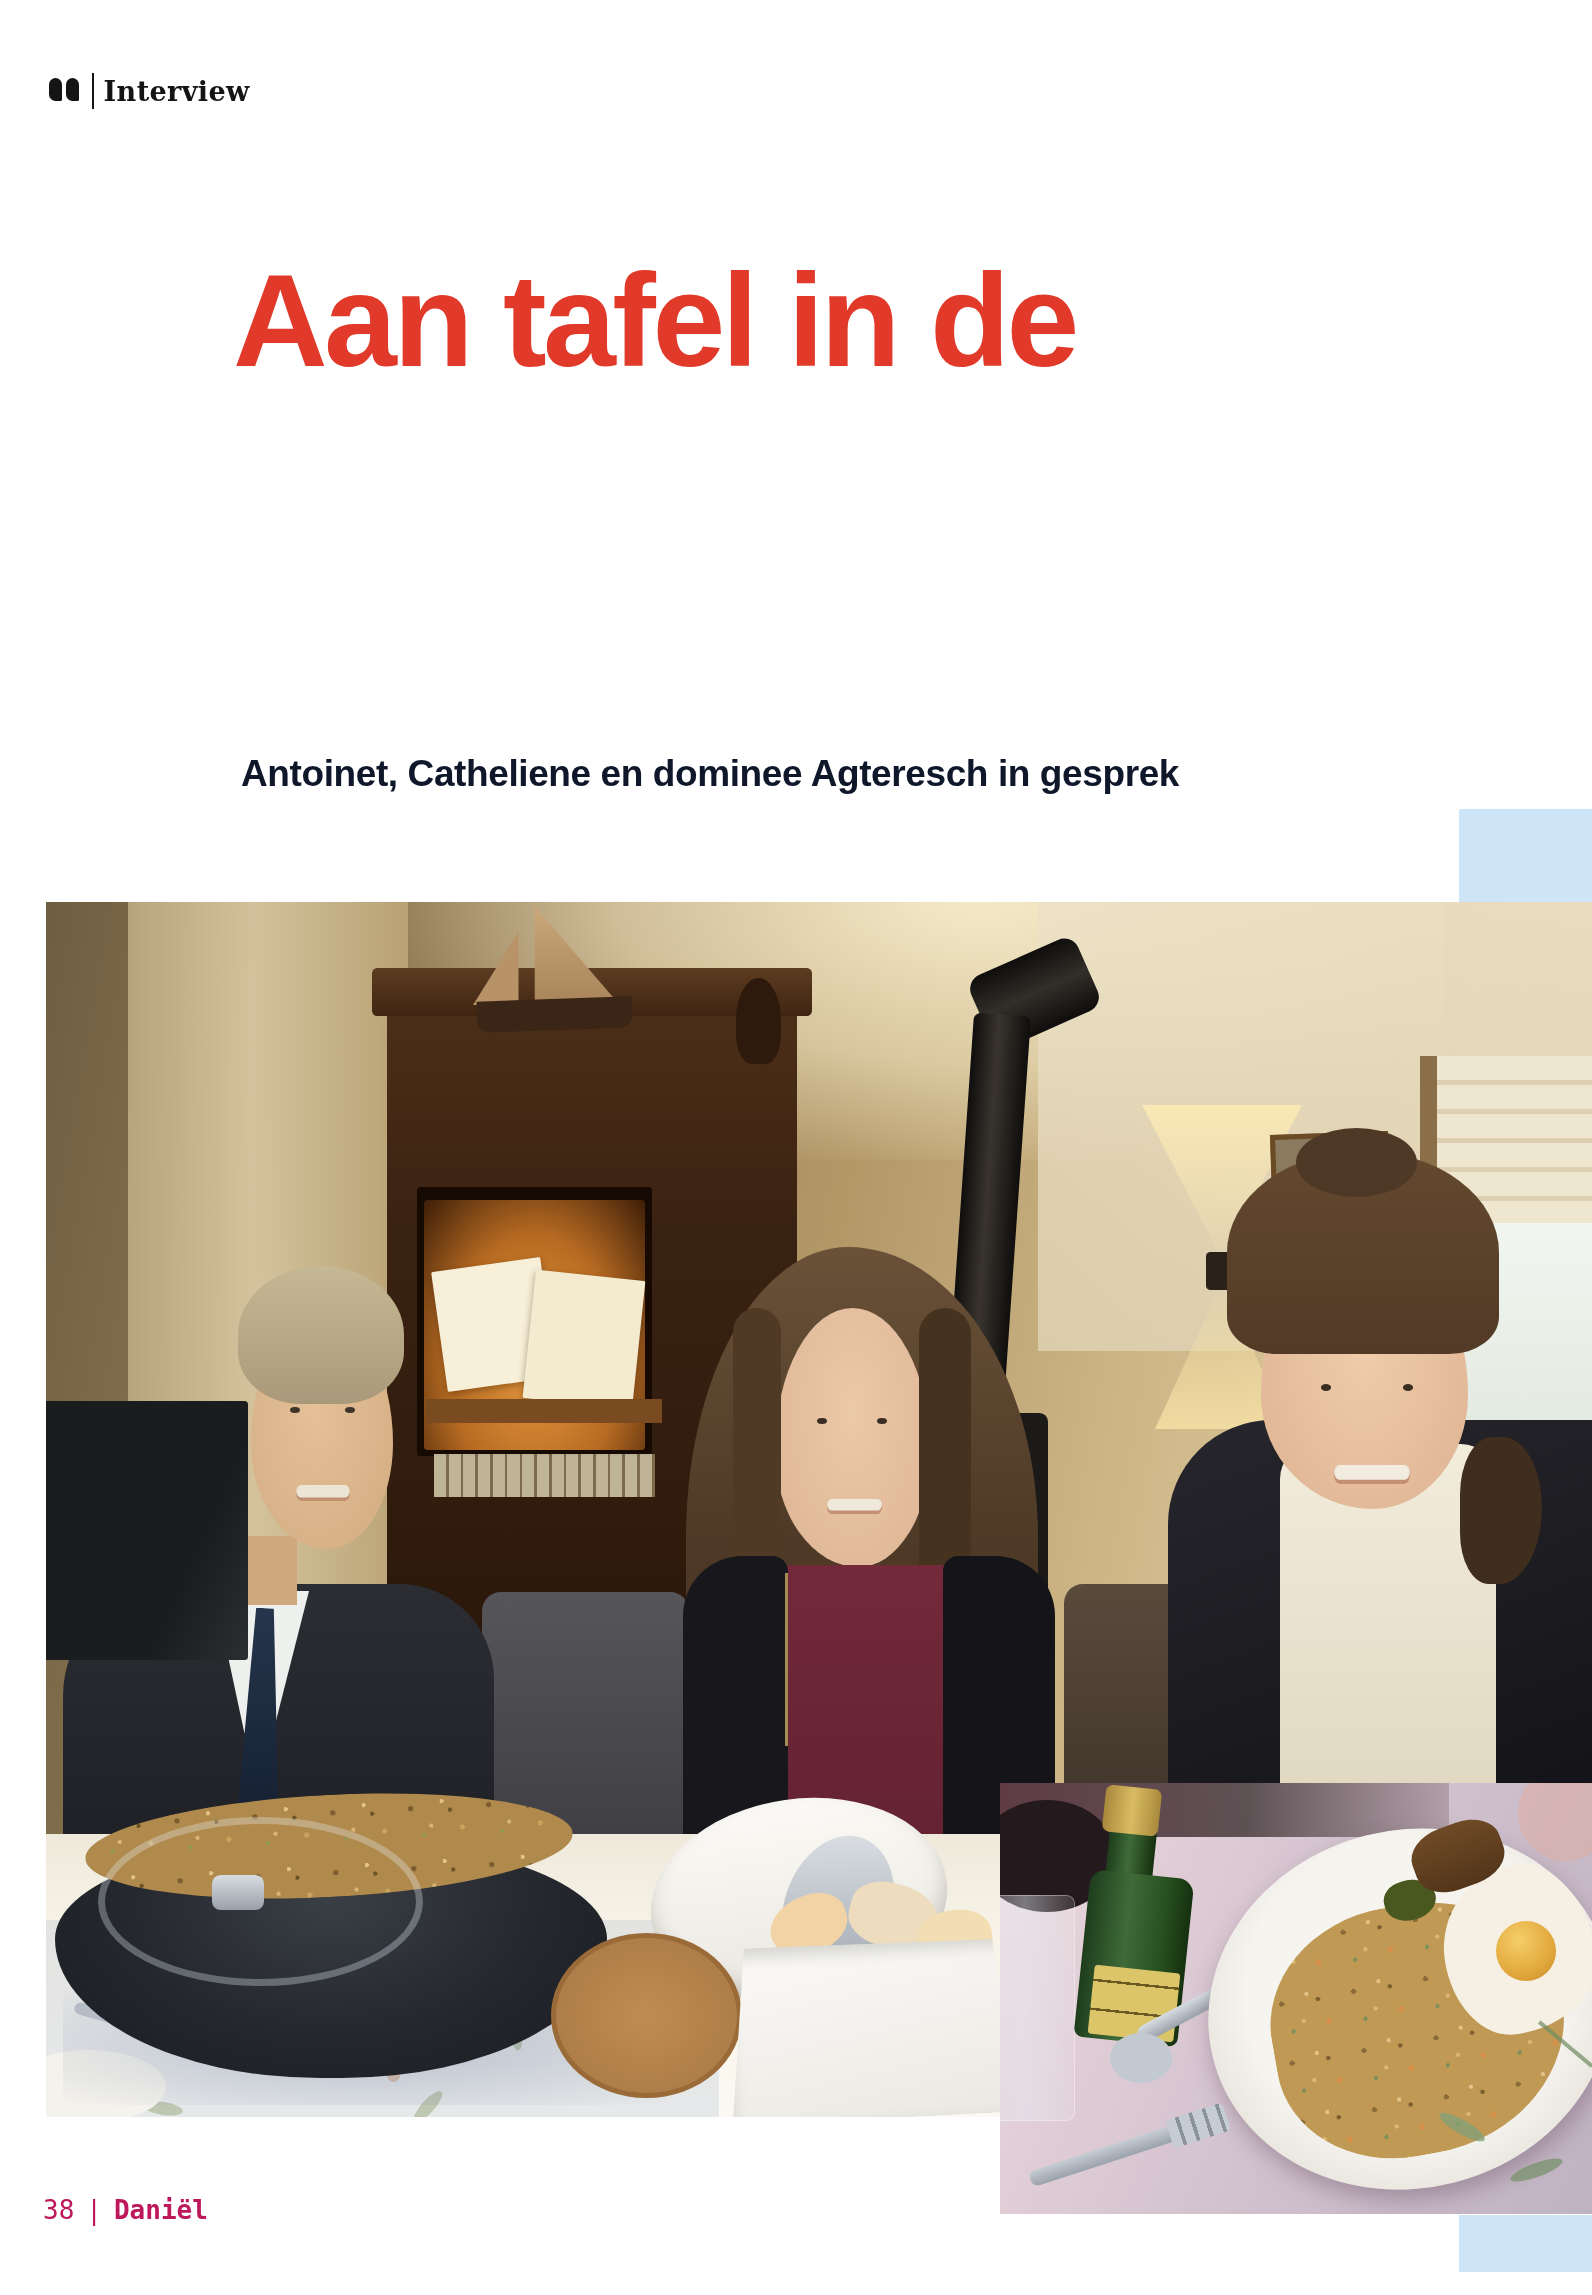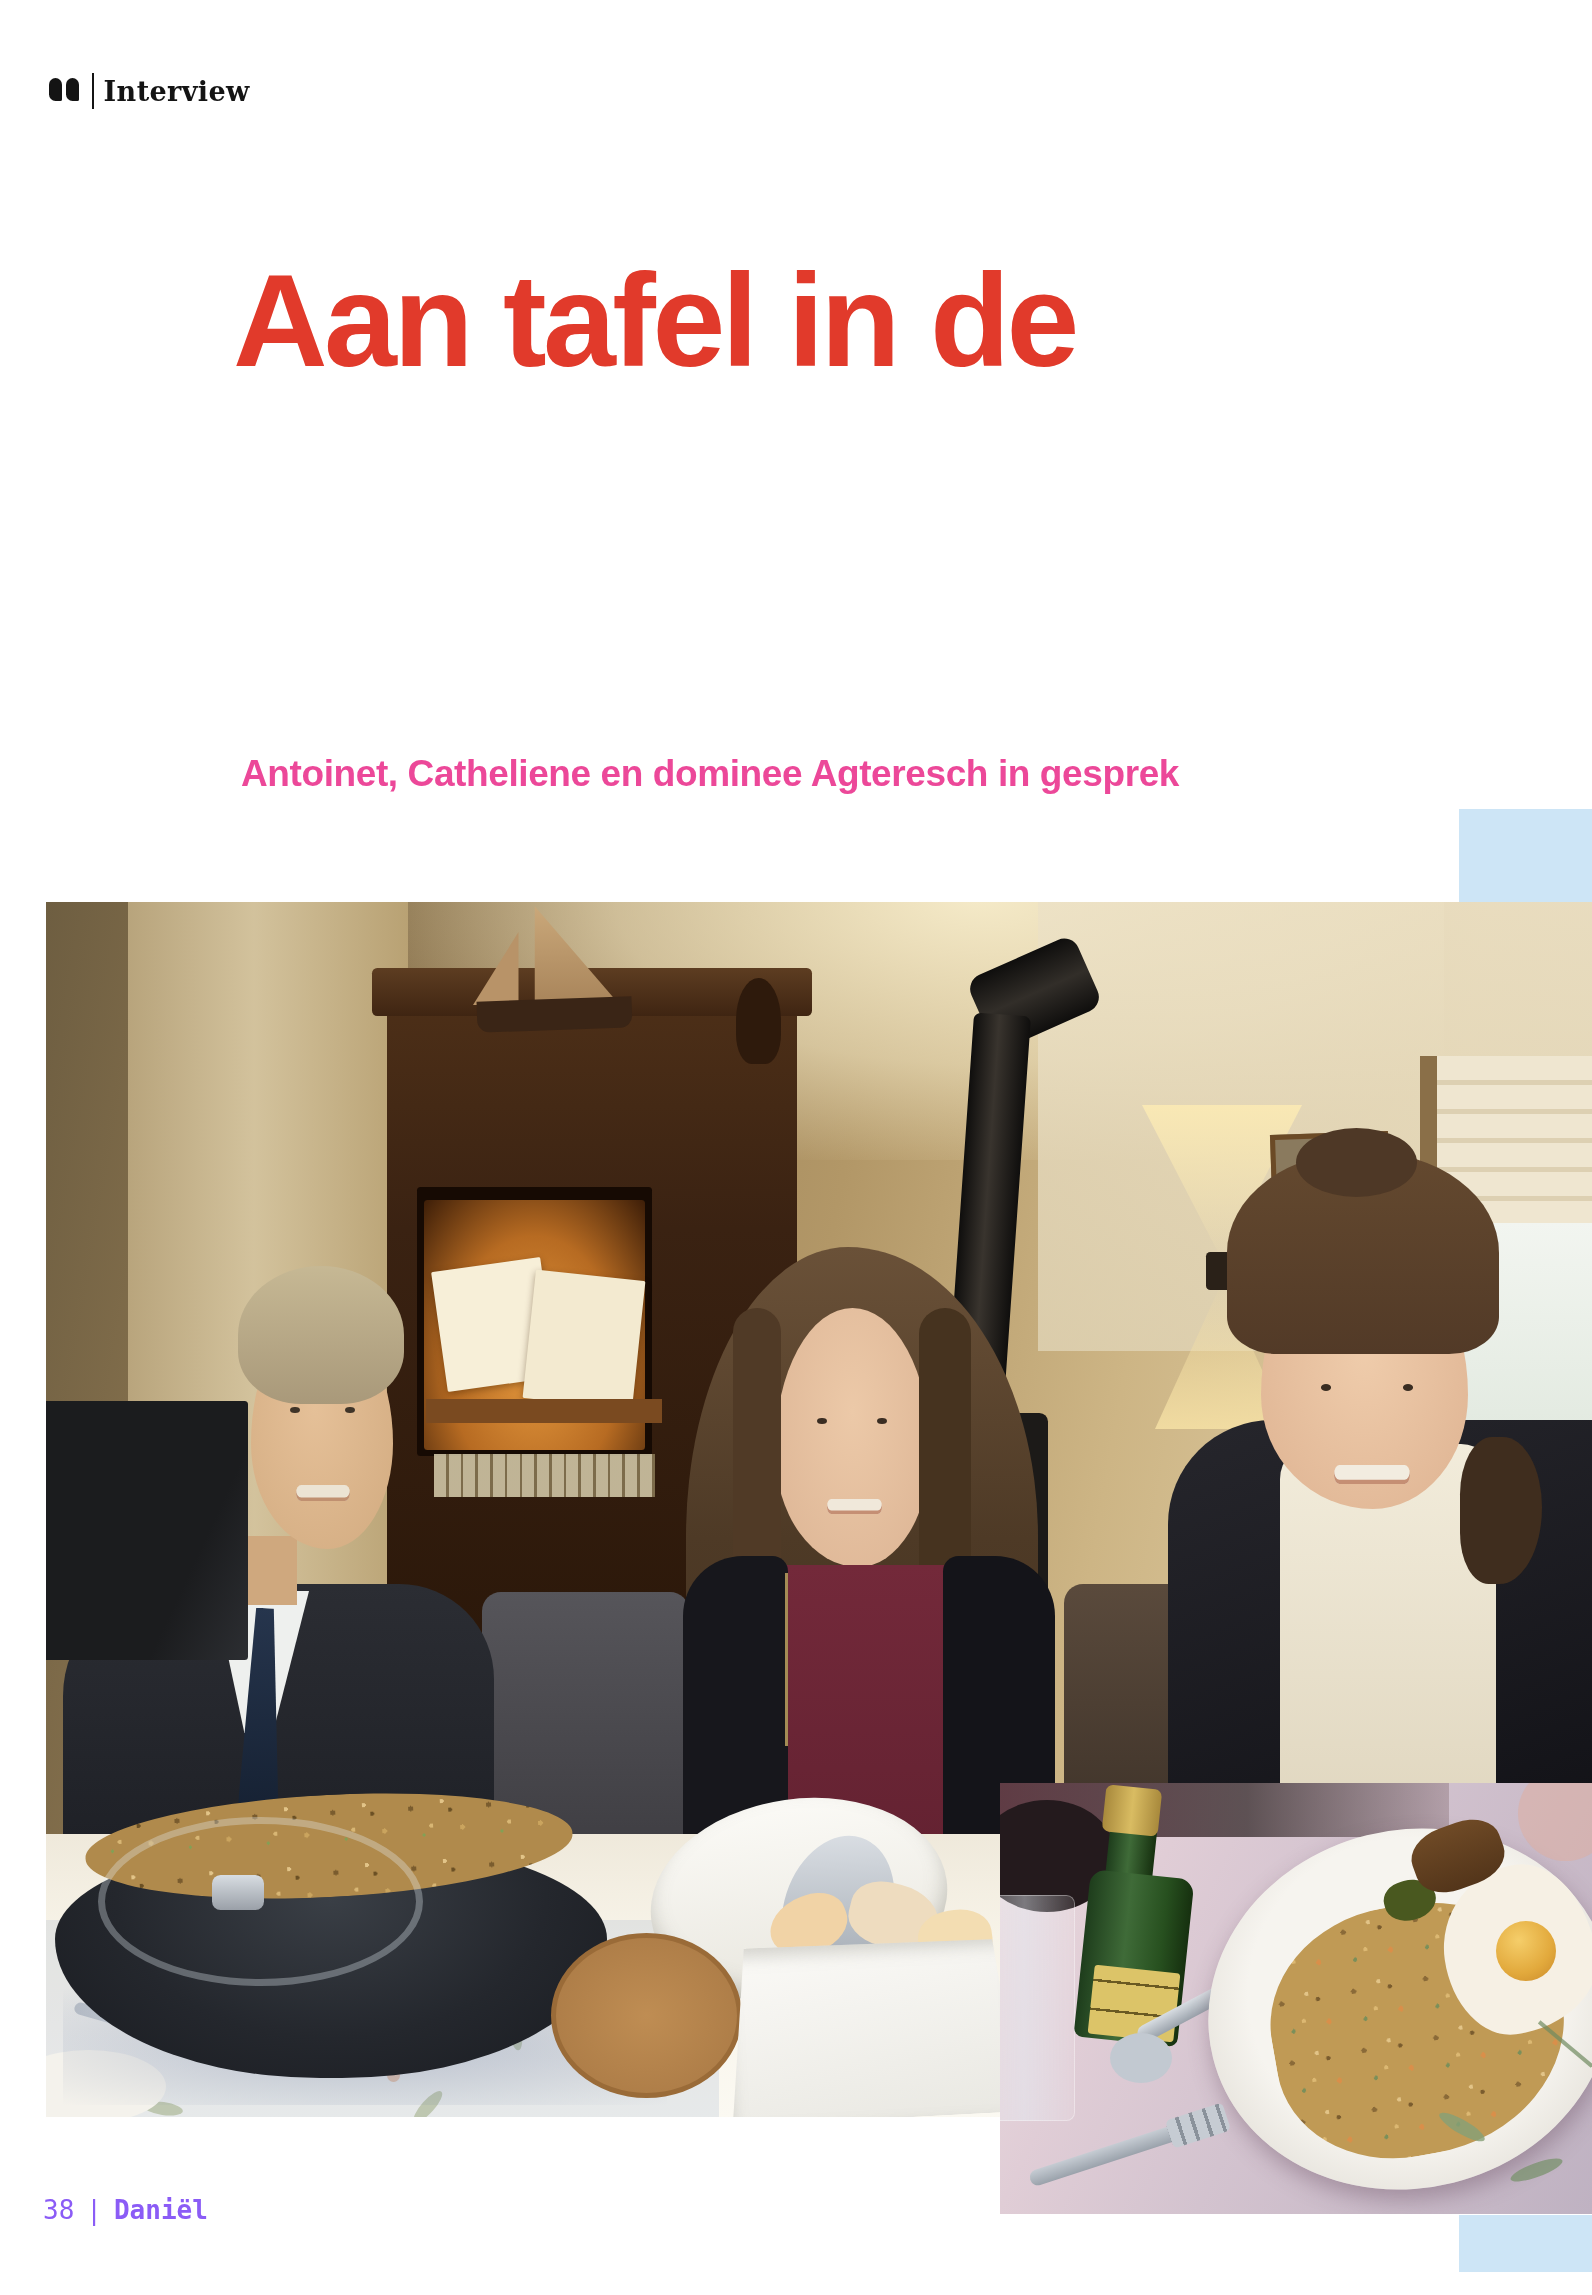--- a/index.html
+++ b/index.html
@@ -1,30 +1,30 @@
 <!DOCTYPE html>
 <html style="font-size:14px"><head>
 <meta charset="utf-8">
 <style>
   html,body{margin:0;padding:0;}
   body{width:1592px;height:2295px;position:relative;background:#ffffff;
        font-family:"Liberation Sans",sans-serif;overflow:hidden;}
   .a{position:absolute;}
   .page-title{color:#e13a2b;font-weight:700;font-size:131px;line-height:139px;
               letter-spacing:-3.5px;white-space:nowrap;}
-  .subtitle{color:#ec4899;font-weight:700;font-size:37px;letter-spacing:-0.4px;white-space:nowrap;}
+  .subtitle{color:#0f172a;font-weight:700;font-size:37px;letter-spacing:-0.4px;white-space:nowrap;}
   .section-tag{display:flex;align-items:center;gap:9.5px;}
   .qmark{display:inline-block;width:13px;height:22.4px;background:#141414;
          border-radius:7px 7px 1.7px 7px;margin-right:3.5px;}
   .tag-sep{width:2.6px;height:36px;background:#141414;}
   .tag-label{font-family:"DejaVu Serif","Liberation Serif",serif;font-weight:700;
              font-size:27px;color:#141414;letter-spacing:0.4px;}
   .footer{display:flex;align-items:baseline;gap:12px;
           font-family:"DejaVu Sans Mono","Liberation Mono",monospace;
-          font-size:26px;color:#8b5cf6;}
+          font-size:26px;color:#be185d;}
   .footer .mag{font-weight:700;}
   .leaf{position:absolute;width:40px;height:13px;border-radius:50%;background:#9cab81;opacity:.55;}
   .flower{position:absolute;width:13px;height:13px;border-radius:50%;background:#d99a72;opacity:.5;}
 </style>
 </head>
 <body>
 
 <div class="a section-tag" style="left:49px;top:73px;">
   <span>
     <span class="qmark"></span><span class="qmark"></span>

